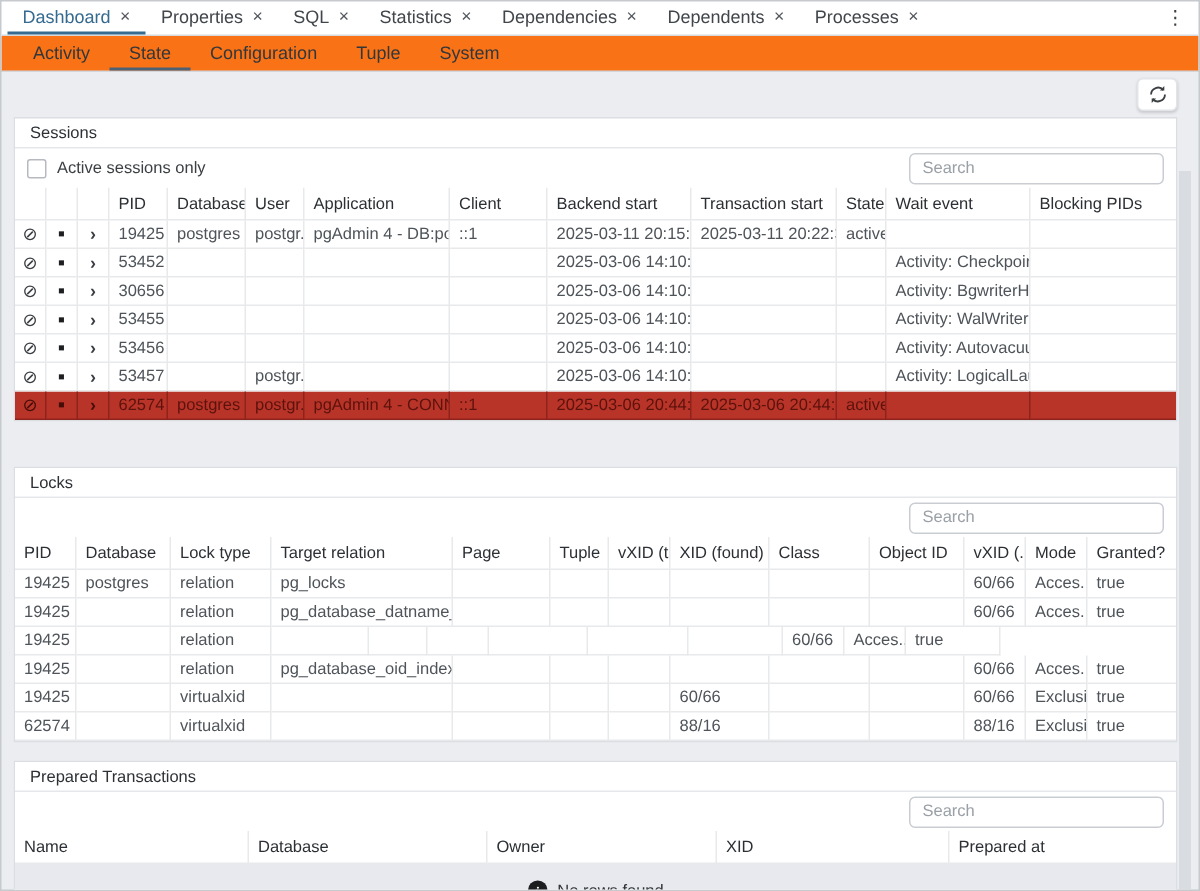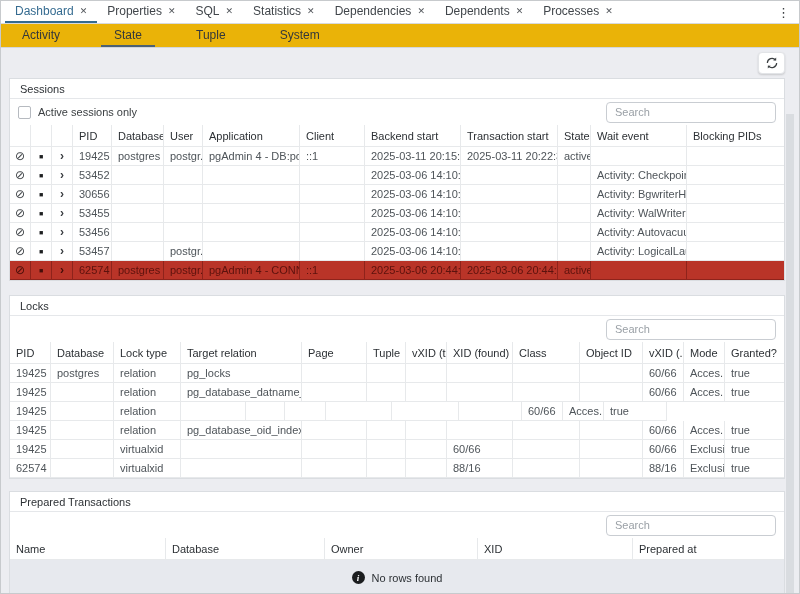--- a/index.html
+++ b/index.html
@@ -12,35 +12,35 @@
   .tabbar { display:flex; align-items:stretch; background:#fff; height:23px;
     border-bottom:1px solid #d7dadd; padding-left:4px; }
   .tab { display:flex; align-items:center; gap:6px; padding:0 10px; font-size:12px;
     color:#41464b; border-bottom:2px solid transparent; cursor:default; }
   .tab.active { color:#356b90; border-bottom-color:#356b90; }
   .tab .x { font-size:9px; color:#53575c; }
   .kebab { margin-left:auto; display:flex; align-items:center; padding:0 9px;
     color:#3c4043; font-size:13px; letter-spacing:0; }
 
   
-  .subtabbar { display:flex; background:#eab308; height:24px; border-bottom:1px solid #d3d6da; padding-left:8px;gap:28px; }
+  .subtabbar { display:flex; background:#f97316; height:24px; border-bottom:1px solid #d3d6da; padding-left:8px; }
   .subtab { display:flex; align-items:center; padding:0 13px; font-size:12px; color:#33373b;
     border-bottom:2px solid transparent; }
   .subtab.active { border-bottom-color:#4c6173; }
 
   
   .panel { padding:4px 14px 0 8px; height:547px; position:relative; }
   .scroll-track { position:absolute; right:5px; top:66px; bottom:0; width:8px; background:#d9dce0; }
 
   .refresh-row { display:flex; justify-content:flex-end; height:24px; margin-bottom:2px; }
   .refresh-btn { width:27px; height:22px; background:#fff; border:1px solid #e2e4e7; border-radius:4px;
     box-shadow:0 1px 2px rgba(0,0,0,.15); display:flex; align-items:center; justify-content:center; }
 
   .card { background:#fff; border:1px solid #dadde1; }
-  .card.sessions { margin-bottom:14px; }
+  .card.sessions { margin-bottom:30px; }
   .card.locks { margin-bottom:12px; }
   .card-title { padding:3px 10px; height:20px; font-size:11px; color:#2d3135; border-bottom:1px solid #e5e7ea;
     display:flex; align-items:center; }
   .toolbar { display:flex; align-items:center; justify-content:space-between; padding:3px 8px; height:26px; }
   .toolbar.right-only { justify-content:flex-end; }
   .filter { display:flex; align-items:center; gap:7px; font-size:11px; color:#3c4043; }
   .checkbox { width:13px; height:13px; border:1px solid #b6bac0; border-radius:2px; background:#fff; }
   .search input { width:170px; height:21px; border:1px solid #c9cdd2; border-radius:4px; padding:0 8px;
     font-size:11px; font-family:inherit; color:#3c4043; background:#fff; }
   .search input::placeholder { color:#9aa0a6; }
@@ -100,20 +100,21 @@
     <div class="tab">
       <span>Processes</span>
       <span class="x">✕</span>
     </div>
     <div class="kebab">⋮</div>
   </div>
 
   <div class="subtabbar">
     <div class="subtab">Activity</div>
     <div class="subtab active">State</div>
+    <div class="subtab">Configuration</div>
     <div class="subtab">Tuple</div>
     <div class="subtab">System</div>
   </div>
 
   <div class="panel">
     <div class="scroll-track"></div>
 
     <div class="refresh-row">
       <div class="refresh-btn">
         <svg width="14" height="14" viewBox="0 0 16 16">

